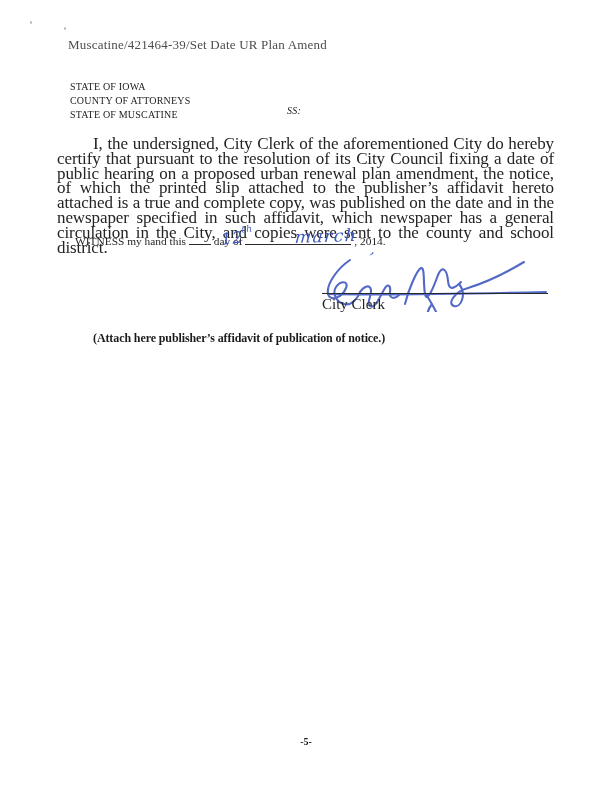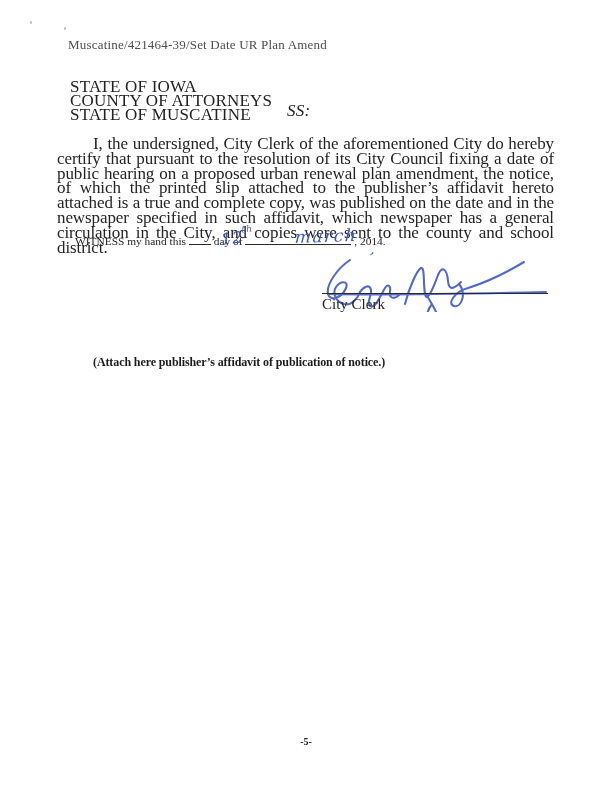--- a/index.html
+++ b/index.html
@@ -21,21 +21,21 @@
   .speck-1 { left: 30px; top: 21px; }
   .speck-2 { left: 64px; top: 27px; }
 
   .header-ref {
     position: absolute; left: 68px; top: 37px;
     font-size: 13px; color: #4d4d4d; letter-spacing: .2px;
   }
 
   .venue {
     position: absolute; left: 70px; top: 80px;
-    font-size: 17px; line-height: 14px; letter-spacing: .2px;
+    font-size: 10px; line-height: 14px; letter-spacing: .2px;
     color: #222;
   }
   .venue .ss {
     position: absolute; left: 217px; top: 24px; font-style: italic;
   }
 
   .body-para {
     position: absolute; left: 57px; top: 137px; width: 497px;
     font-size: 17px; line-height: 14.8px;
     text-align: justify; text-indent: 36px;
@@ -78,21 +78,20 @@
   }
   .sig-title {
     position: absolute; left: 322px; top: 296px;
     font-size: 15px; color: #242424;
   }
 
   .note-attach {
     position: absolute; left: 93px; top: 331px;
     font-size: 12px; font-weight: bold; color: #1c1c1c;
     letter-spacing: -0.1px;
-    margin-top: 24px;
   }
   .note-please {
     position: absolute; left: 93px; top: 358px; width: 412px;
     font-size: 12px; font-weight: bold; color: #1c1c1c;
     line-height: 15px; text-align: justify; letter-spacing: -0.1px;
   }
 
   .footer {
     position: absolute; left: 0; top: 736px; width: 612px;
     text-align: center; color: #1c1c1c;

